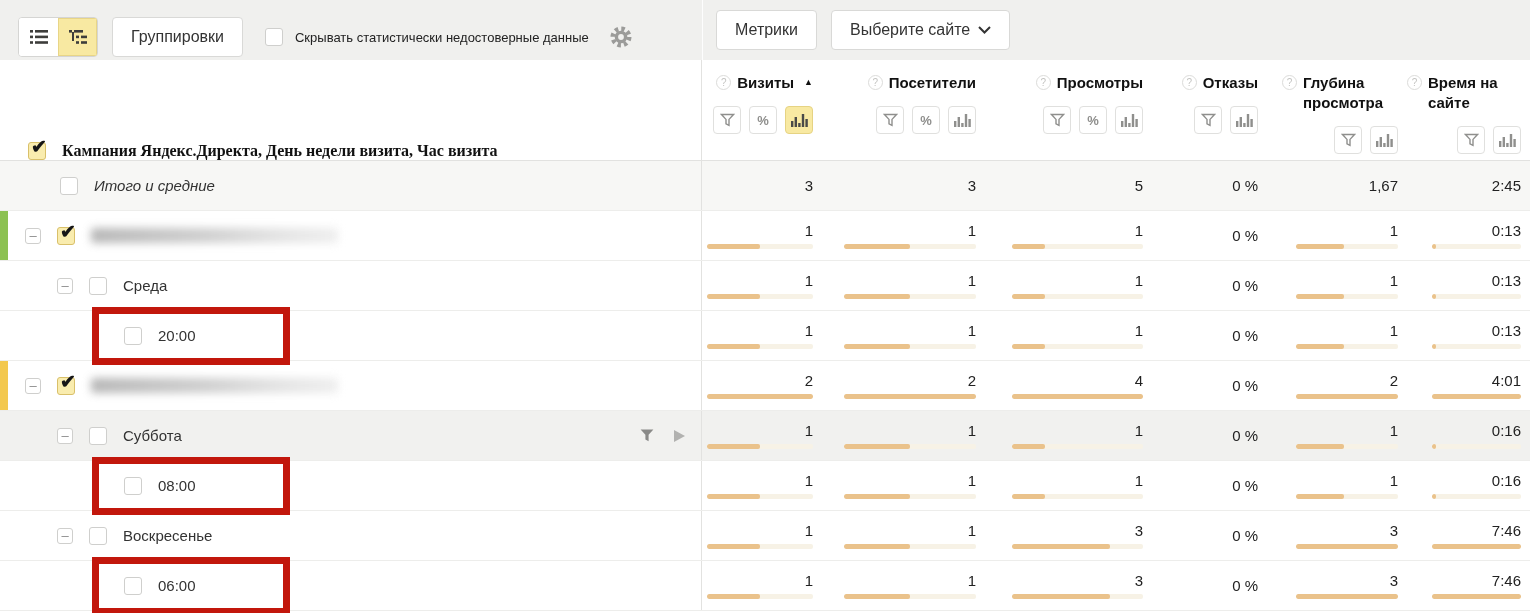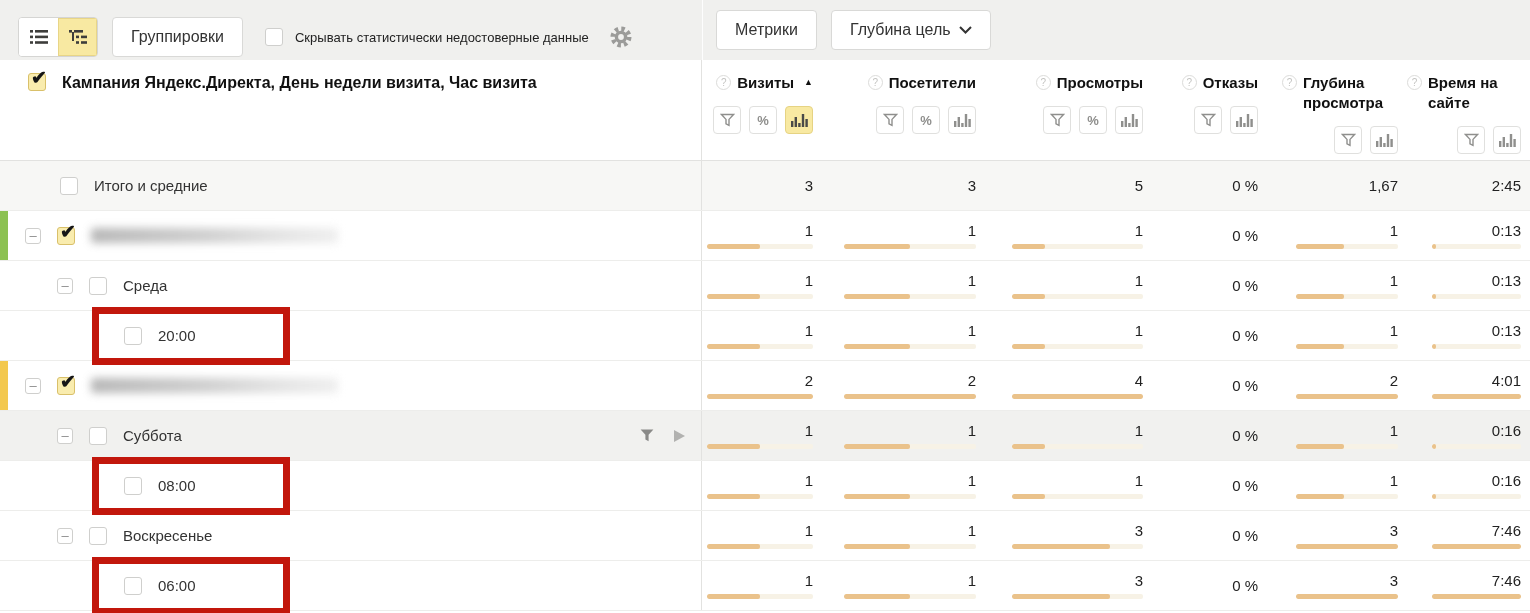--- a/index.html
+++ b/index.html
@@ -29,42 +29,42 @@
   .checkbox.checked { background:#f9ecae; border-color:#d9c06a; }
   .checkbox.checked::after {
     content:"✔"; position:absolute; left:2px; top:-8px; font-size:19px; font-weight:bold; color:#161616;
   }
   .gear { margin-left:6px; cursor:pointer; display:flex; }
   
   .row { display:flex; height:50px; border-bottom:1px solid #ededeb; position:relative; background:#fff; }
   .row.totals { background:#f7f7f5; }
   .row.hl { background:#f1f1ef; }
   .cell-left { width:702px; flex:0 0 702px; border-right:1px solid #e2e2e0; display:flex; align-items:center; gap:16px; position:relative; height:100%; }
-  .lvl1 { padding-left:25px; } .lvl2 { padding-left:57px; } .lvl3 { padding-left:124px; } .lvl0 { padding-left:60px; }
+  .lvl1 { padding-left:25px; } .lvl2 { padding-left:57px; } .lvl3 { padding-left:124px; } .lvl0 { padding-left:60px;font-style:italic; }
   .cell-num { display:flex; flex-direction:column; justify-content:center; align-items:flex-end; padding-right:9px; }
   .c0{width:120px;} .c1{width:163px;} .c2{width:167px;} .c3{width:115px;} .c4{width:140px;} .c5{width:123px;}
   .num { font-size:15px; color:#222; }
   .bar { height:5px; margin-top:5px; background:#f7f2e6; border-radius:2px; position:relative; overflow:hidden; }
   .c0 .bar{width:106px;} .c1 .bar{width:132px;} .c2 .bar{width:131px;} .c4 .bar{width:102px;} .c5 .bar{width:89px;}
   .bar .fill { position:absolute; left:0; top:0; bottom:0; background:#eac28b; border-radius:2px; }
   .row-label { font-size:15px; color:#333; }
   .expander {
     width:16px; height:16px; border:1px solid #cfcfcd; border-radius:3px; background:#fff; color:#8a8a8a;
     font-size:13px; line-height:13px; text-align:center; cursor:pointer; flex:0 0 auto;
   }
   .stripe { position:absolute; left:0; top:0; bottom:0; width:8px; }
   .blur-blob {
     width:247px; height:15px; border-radius:2px; filter:blur(4px); opacity:.75;
     background:linear-gradient(90deg,#9f9f9f 0%,#bdbdbd 45%,#d9d9d9 75%,#e9e9e9 100%);
   }
   .row-icons { position:absolute; right:14px; top:0; height:100%; display:flex; align-items:center; gap:16px; }
   .redbox { position:absolute; left:92px; top:-4px; width:198px; height:58px; border:7px solid #c2170c; z-index:6; pointer-events:none; }
   
   .thead { display:flex; height:101px; border-bottom:1px solid #e2e2e0; background:#fff; }
-  .thead .cell-left { align-items:flex-start; padding-top:13px; padding-left:28px; }
+  .thead .cell-left { align-items:flex-end; padding-top:13px; padding-left:28px;font-family:Liberation Serif, serif; }
   .title { font-size:16px; font-weight:bold; color:#111; line-height:19px; }
   .th { display:flex; flex-direction:column; align-items:flex-end; padding:13px 9px 0 0; }
   .th-label { display:flex; align-items:flex-start; gap:6px; font-size:15px; font-weight:bold; color:#111; }
   .th-text { display:inline-block; max-width:95px; text-align:left; line-height:20px; }
   .qicon {
     width:15px; height:15px; border:1px solid #dcdcda; border-radius:50%; color:#c4c4c2; background:#fff;
     font-size:10px; font-weight:normal; line-height:13px; text-align:center; margin-top:2px; flex:0 0 auto;
   }
   .sort { font-size:9px; color:#111; margin-top:4px; margin-left:4px; }
   .filters { display:flex; gap:8px; margin-top:13px; }
@@ -118,21 +118,21 @@
         <svg width="24" height="24" viewBox="0 0 24 24">
           <circle cx="12" cy="12" r="8.2" fill="none" stroke="#9b9b99" stroke-width="4.6" stroke-dasharray="3.4 3.05"></circle>
           <circle cx="12" cy="12" r="4.6" fill="none" stroke="#9b9b99" stroke-width="3.4"></circle>
         </svg>
       </span>
     </div>
     <div class="tb-divider"></div>
     <div class="tb-right">
       <button class="btn">Метрики</button>
       <button class="btn">
-        <span>Глубина цель</span>
+        <span>Выберите сайте</span>
         <svg width="13" height="8" viewBox="0 0 13 8">
           <polyline points="1,1 6.5,6.5 12,1" fill="none" stroke="#333" stroke-width="2"></polyline>
         </svg>
       </button>
     </div>
   </div>
 
   <div class="thead">
     <div class="cell-left">
       <span class="checkbox checked"></span>

